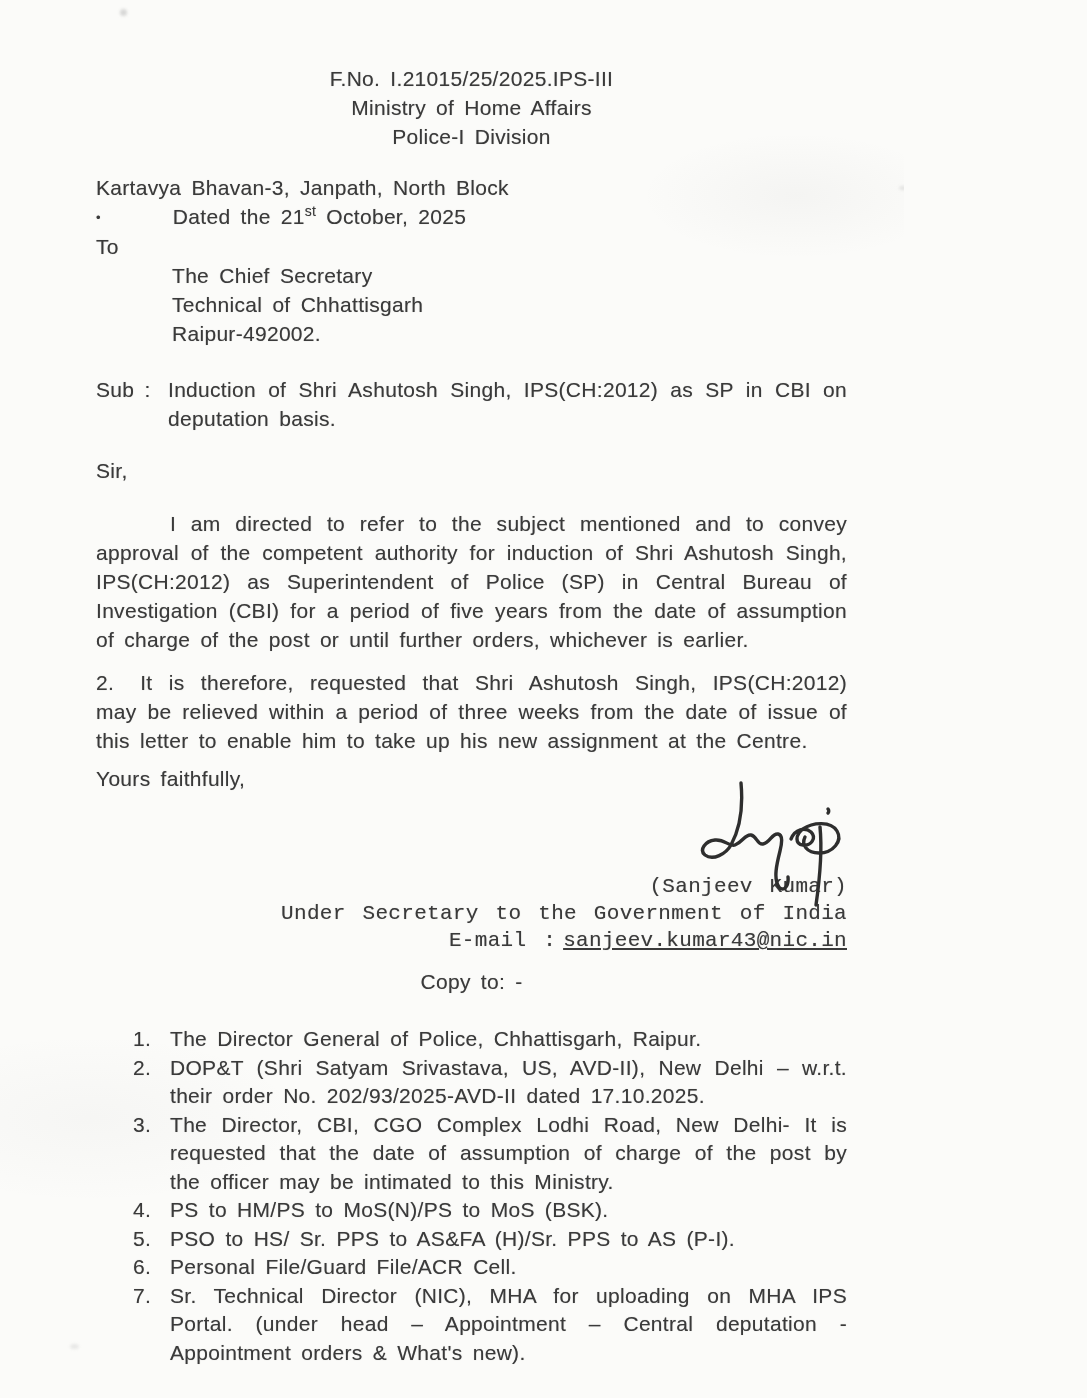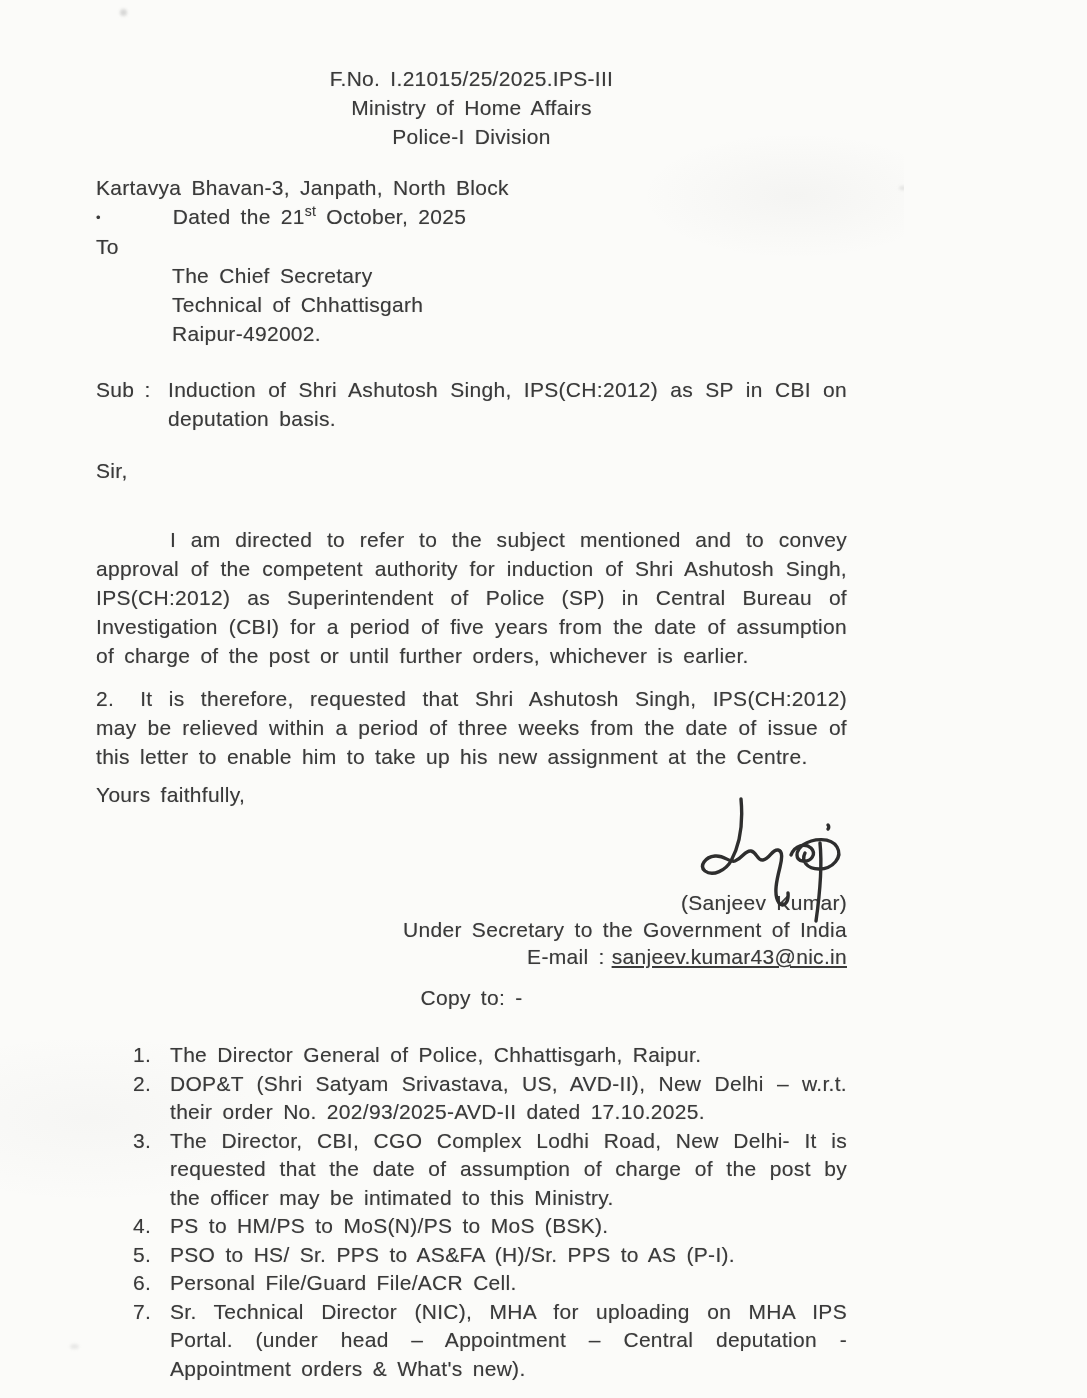--- a/index.html
+++ b/index.html
@@ -22,25 +22,25 @@
   .right  { text-align:left; }
   .just   { text-align:justify; }
   .dateline { margin-top:22px; }
   .bullet { font-size:13px; margin-right:72px; vertical-align:2px; }
   sup { font-size:14px; line-height:0; }
   .recipient-lines { margin-left:76px; }
   .subject-row { display:flex; margin-top:27px; }
   .subject-label { flex:0 0 72px; }
   .subject-text { flex:1; }
   .salutation { margin-top:23px; }
-  .para1 { margin-top:40px; text-indent:74px; }
+  .para1 { margin-top:24px; text-indent:74px; }
   .para2 { margin-top:14px; }
   .para2-no { padding-right:26px; }
   .closing { margin-top:9px; }
-  .sig-block { position:relative; text-align:right; padding-top:80px; line-height:27px; }
+  .sig-block { position:relative; text-align:right; padding-top:80px; line-height:27px;font-family:Liberation Mono, monospace; }
   .sig-svg { position:absolute; top:-16px; right:-6px; width:230px; height:135px; }
   .sig-svg path { fill:none; stroke:#2e2e2e; stroke-width:3.4; stroke-linecap:round; }
   .email-addr { text-decoration:underline; margin-left:7px; }
   .copy-label { margin-top:13px;text-align:center; }
   .copy-list { margin-top:29px; margin-left:37px; }
   .copy-item { display:flex; line-height:28.5px; }
   .copy-no { flex:0 0 37px; }
   .copy-text { flex:1; }
   .speck { position:absolute; background:#b9b9b9; border-radius:50%; filter:blur(1.5px); opacity:0.55; }
   .speck1 { left:120px; top:9px; width:7px; height:7px; }

